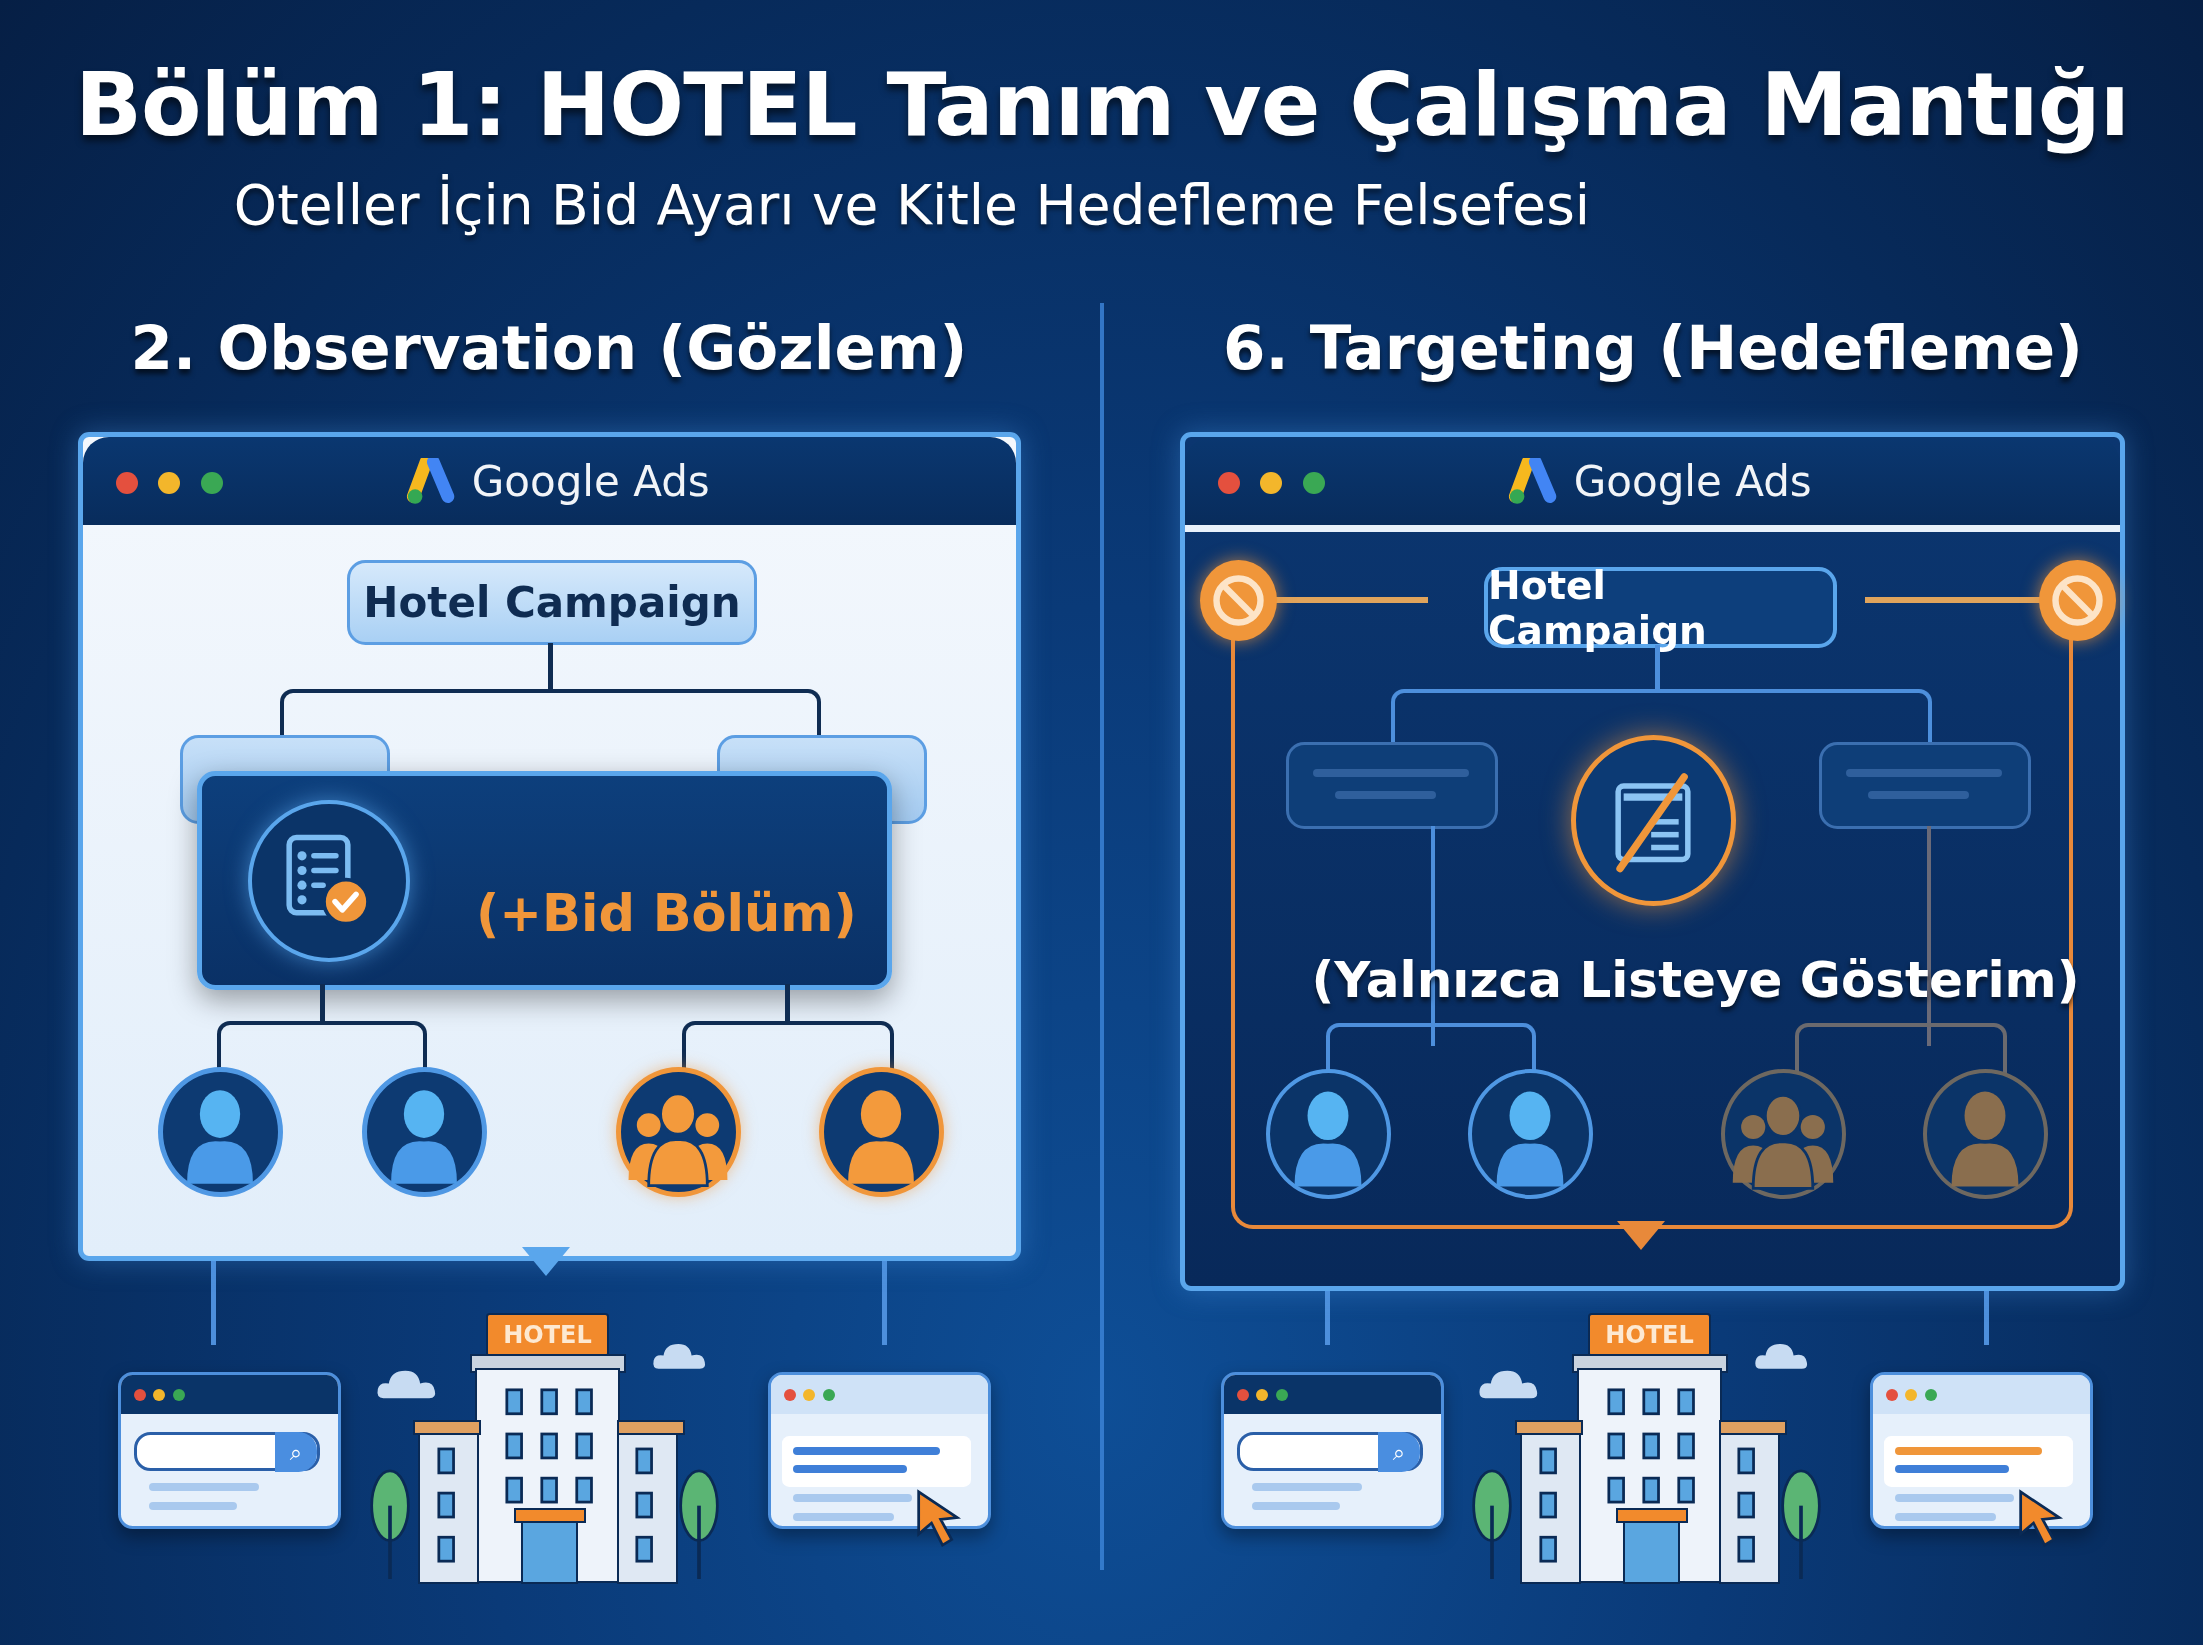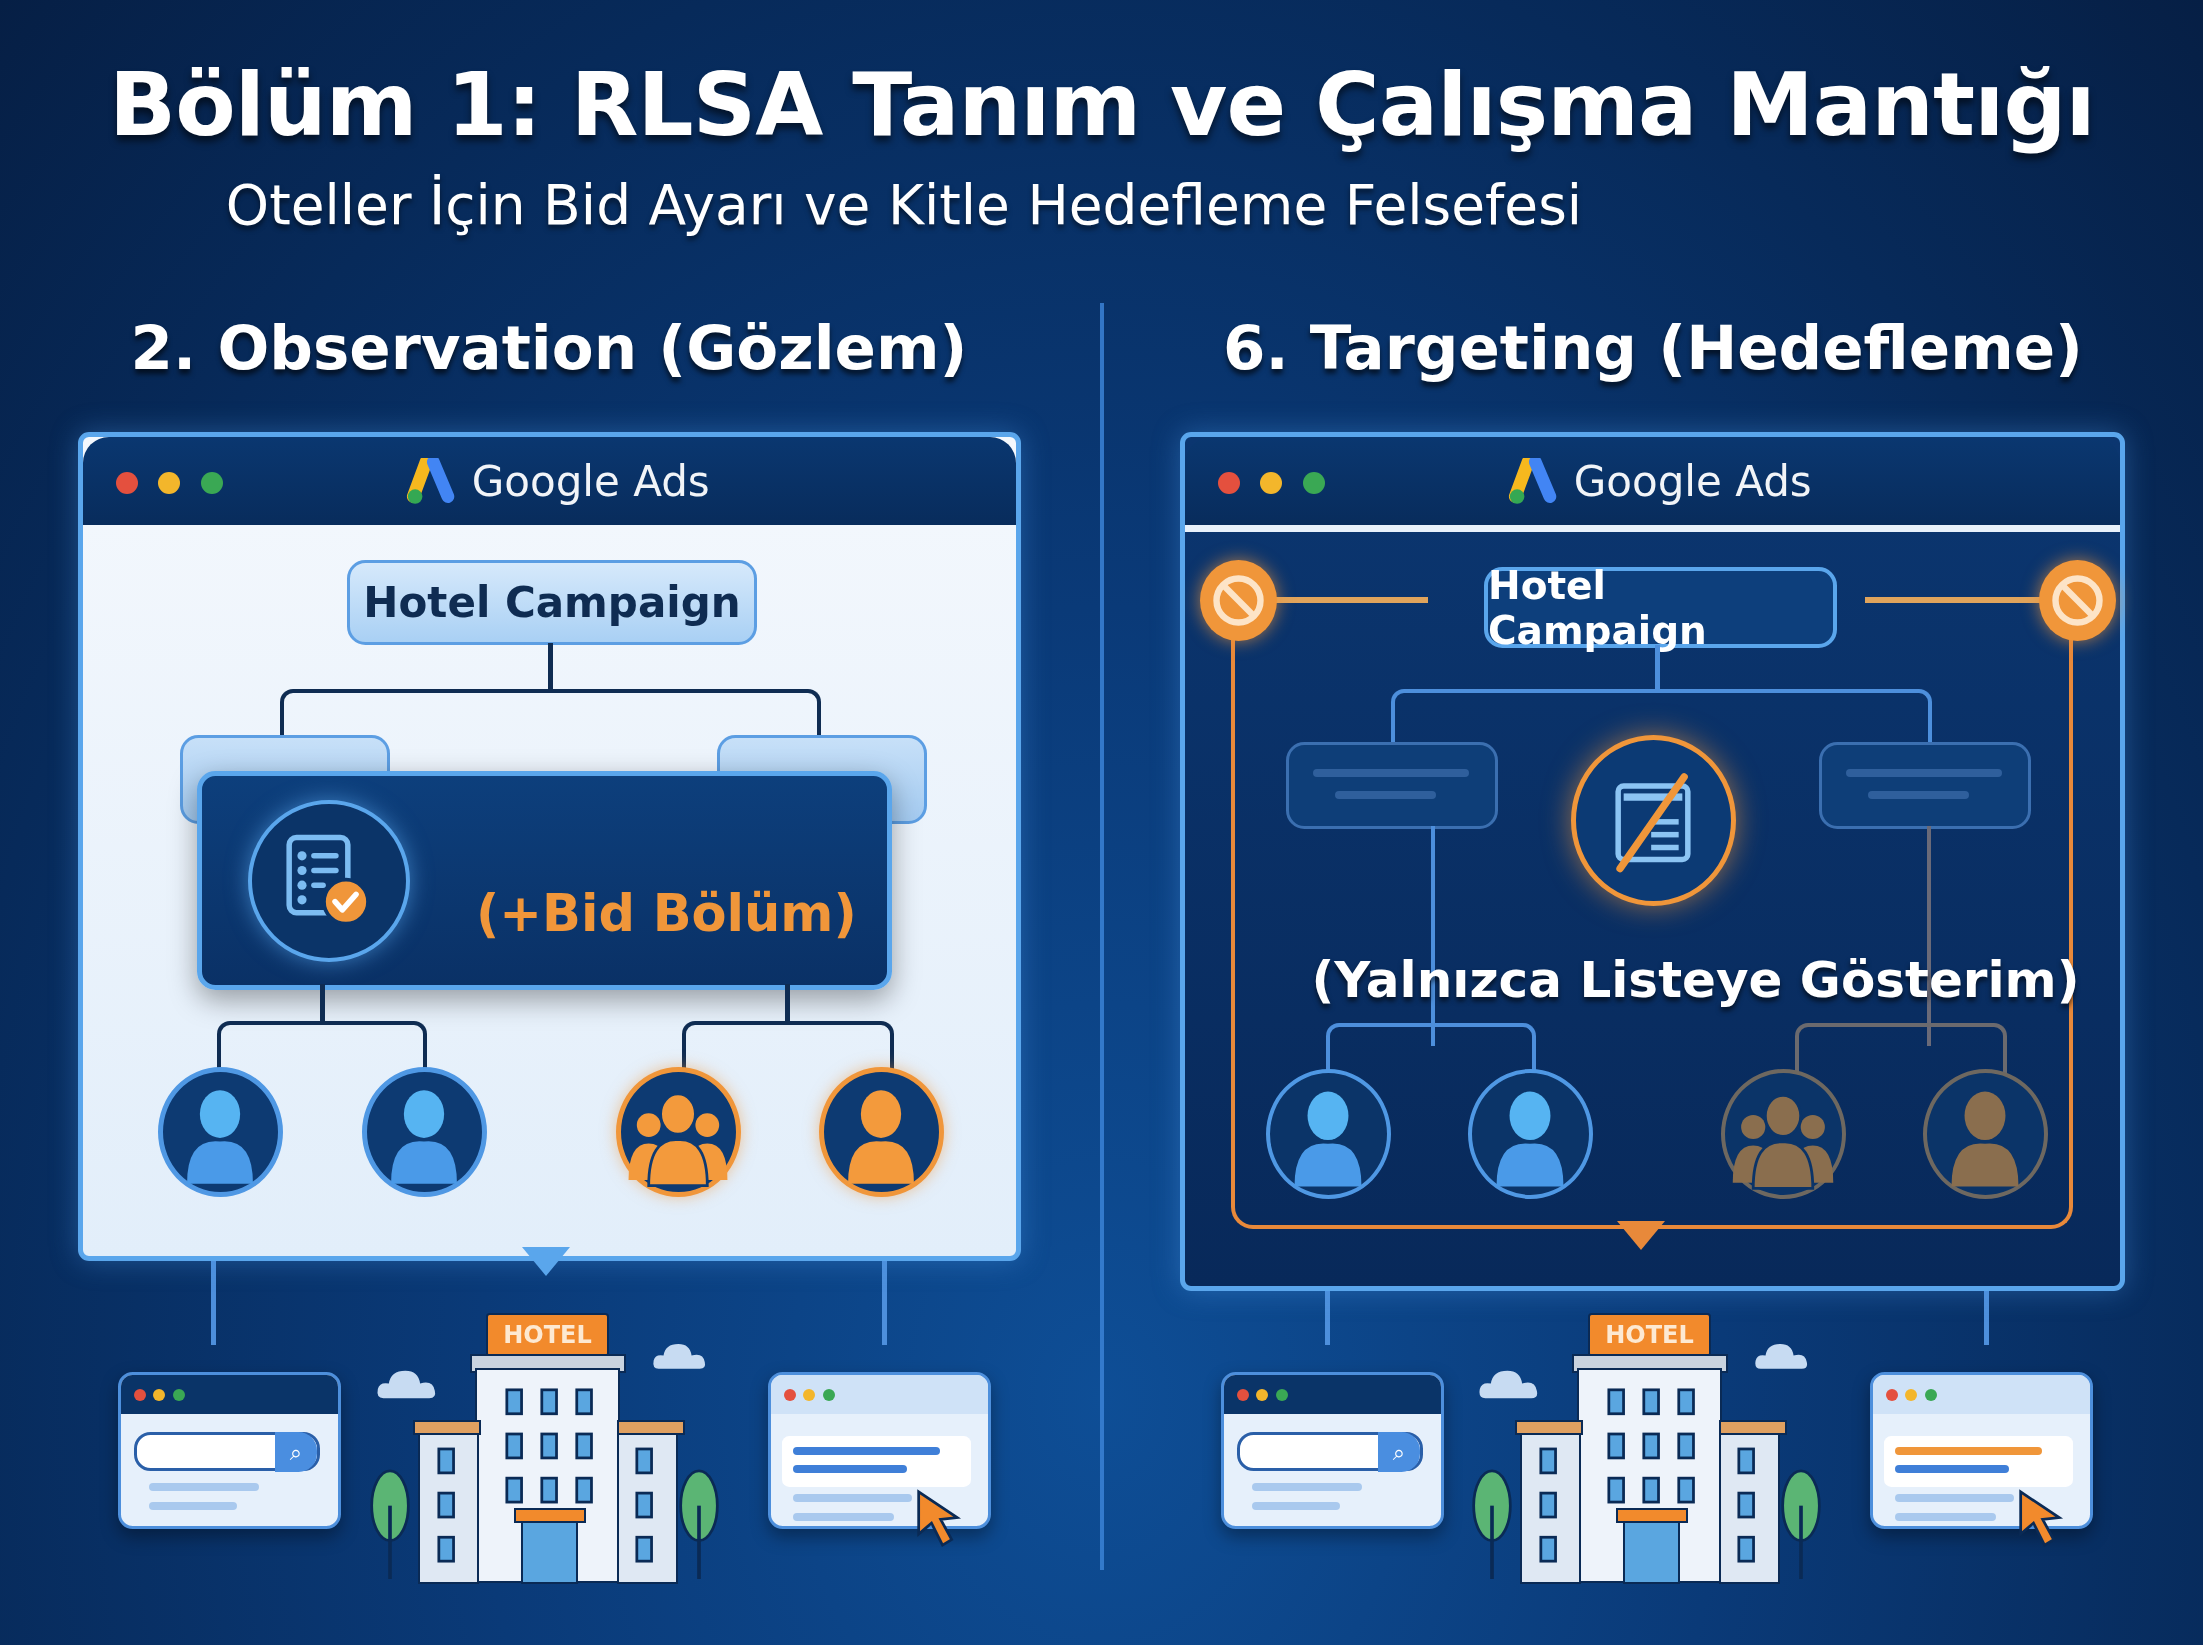--- a/index.html
+++ b/index.html
@@ -1,40 +1,40 @@
 <!DOCTYPE html>
 <html style="font-size:14.7px"><head>
 <meta charset="utf-8">
 <style>
   html,body{margin:0;padding:0;}
   body{width:2204px;height:1646px;overflow:hidden;font-family:"DejaVu Sans","Liberation Sans",sans-serif;
     background:radial-gradient(ellipse at 50% 85%, #0e4e96 0%, #0a3a78 40%, #072a5a 75%, #061f45 100%);position:relative;color:#fff;}
   .abs{position:absolute;}
   .title{left:0;width:2204px;top:53px;text-align:center;font-size:88px;font-weight:bold;letter-spacing:-0.9px;
     text-shadow:0 5.5px 7.3px rgba(0,0,0,.55);}
-  .subtitle{left:8px;width:1792px;top:173px;text-align:center;font-size:55px;font-weight:normal;text-shadow:0 3.7px 5.5px rgba(0,0,0,.5);}
+  .subtitle{left:16px;width:1792px;top:173px;text-align:center;font-size:55px;font-weight:normal;text-shadow:0 3.7px 5.5px rgba(0,0,0,.5);}
   .divider{left:1100px;top:303px;width:3.7px;height:1267px;background:#3b82d6;opacity:.85;}
   .sec-title{top:312px;width:1010px;text-align:center;font-size:61px;font-weight:bold;text-shadow:0 4.6px 5.5px rgba(0,0,0,.6);}
   
   .win{border:5.5px solid #5aa6ec;border-radius:11px;overflow:visible;box-shadow:0 0 27.5px rgba(80,160,240,.35);}
   .win-head{position:absolute;left:0;right:0;top:0;height:88px;background:linear-gradient(#0a3770,#082c5c);border-radius:26px 26px 0 0;}
   .dot{position:absolute;top:35px;width:22px;height:22px;border-radius:50%;}
   .ga{position:absolute;top:20px;display:flex;align-items:center;gap:14.7px;font-size:42px;color:#f1f4f8;}
   .node{position:absolute;border-radius:18.4px;display:flex;align-items:center;justify-content:center;font-weight:bold;}
   .line{position:absolute;}
   .avatar{position:absolute;width:125px;height:130px;border-radius:50%;box-sizing:border-box;background:#0d3a72;}
   .mini-win{position:absolute;width:217px;height:151px;border-radius:14.7px;border:3.7px solid #4d8fdc;background:#e6f0fb;overflow:hidden;box-shadow:0 7.3px 16.5px rgba(0,0,0,.35);}
   .mini-head{height:39px;display:flex;align-items:center;gap:7.3px;padding-left:13px;}
   .mini-dot{width:12px;height:12px;border-radius:50%;}
   .bar{position:absolute;height:8.3px;border-radius:4.6px;}
 </style>
 </head>
 <body>
 
-<div class="abs title">Bölüm 1: RLSA Tanım ve Çalışma Mantığı</div>
+<div class="abs title">Bölüm 1: HOTEL Tanım ve Çalışma Mantığı</div>
 <div class="abs subtitle">Oteller İçin Bid Ayarı ve Kitle Hedefleme Felsefesi</div>
 <div class="abs divider"></div>
 
 <div class="abs sec-title" style="left:44px;">2. Observation (Gözlem)</div>
 
 <div class="line" style="left:211px;top:1249px;width:4.6px;height:96px;background:#4d8fdc;"></div>
 <div class="line" style="left:882px;top:1148px;width:4.6px;height:197px;background:#4d8fdc;"></div>
 
 <div class="abs win" style="left:78px;top:432px;width:933px;height:819px;background:linear-gradient(#f4f8fd,#e2eefa);">
   <div class="win-head">

